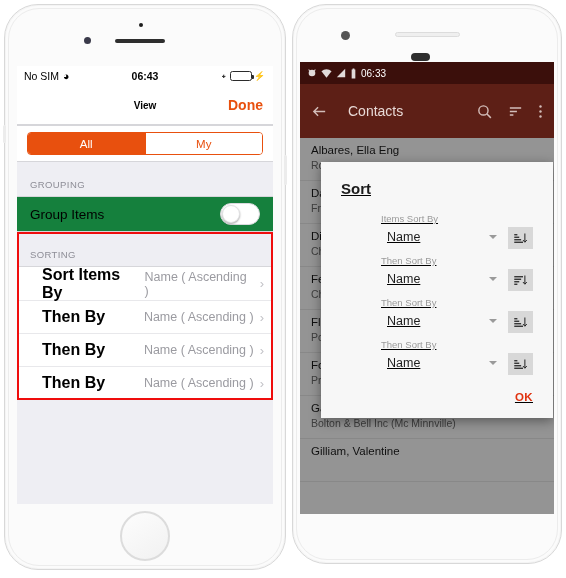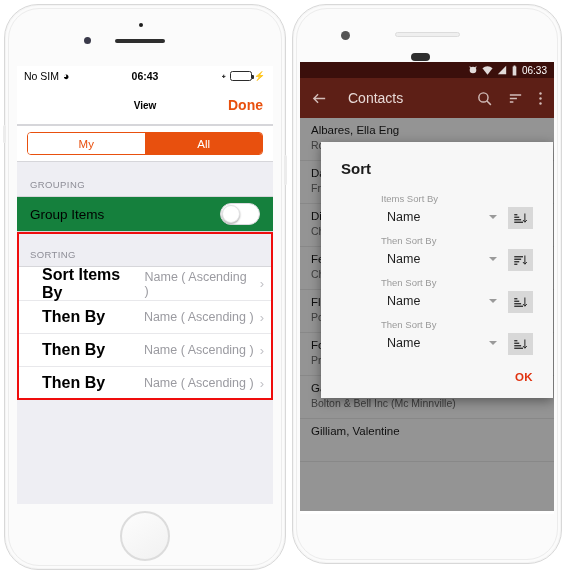--- a/index.html
+++ b/index.html
@@ -135,43 +135,43 @@
     font-size:6px; color:#3a3a3a; padding:2px 14px 0;
     white-space:nowrap; overflow:hidden; height:7px; line-height:7px;
   }
 
   
   #and-screen {
     position:absolute; left:300px; top:62px;
     width:254px; height:452px; background:#fff; overflow:hidden;
   }
   .and-statusbar {
-    height:16px; background:#3b0f0b; color:#fff;
-    display:flex; align-items:center; justify-content:flex-end;
+    height:22px; background:#3b0f0b; color:#fff;
+    display:flex; align-items:center; justify-content:flex-start;
     gap:4px; padding:0 7px; font-size:10px;
   }
   .and-appbar {
-    height:40px; background:#5d1f16; color:#e3cfcc;
+    height:54px; background:#5d1f16; color:#e3cfcc;
     display:flex; align-items:center; padding:0 11px; gap:14px;
   }
   .and-title { font-size:14px; margin-left:6px; flex:1; color:#e8d9d6; }
   .ab-icon { width:17px; height:17px; opacity:.85; }
 
   .and-list { position:relative; background:#fff; height:393px; }
   .contact {
     padding:6px 11px; border-bottom:1px solid #ebebeb;
     height:43px;
   }
   .c-name { font-size:11.5px; color:#1c1c1c; }
   .c-sub  { font-size:10.5px; color:#6e6e6e; margin-top:3px; }
   .scrim { position:absolute; inset:0; background:rgba(0,0,0,.42); }
 
   .dialog {
     position:absolute; left:21px; top:24px; width:232px;
-    background:#f7f7f7; box-shadow:0 3px 11px rgba(0,0,0,.4);
+    background:#f7f7f7; box-shadow:0 3px 11px rgba(0,0,0,.4);text-decoration:underline;
   }
   .dlg-title { font-size:15px; font-weight:bold; color:#1b1b1b; padding:18px 20px 10px; }
   .dlg-body { padding: 0 20px 4px; margin-left: 40px; }
   .fld-label { font-size:9.5px; color:#9a9a9a; margin-top:6px; }
   .fld-row { display:flex; align-items:flex-end; gap:9px; margin-top:1px; }
   .spinner {
     flex:1; display:flex; align-items:center; justify-content:space-between;
     font-size:12.5px; color:#1d1d1d; padding:5px 2px 5px 6px;
   }
   .caret { width:0;height:0;border-left:4px solid transparent;border-right:4px solid transparent;
@@ -215,22 +215,22 @@
 
     <div class="ios-navbar">
       <span class="ios-navtitle">View</span>
       <span class="ios-done">Done</span>
     </div>
 
     <div class="ios-body">
 
       <div class="seg-wrap">
         <div class="segmented">
+          <div class="seg active">All</div>
           <div class="seg">My</div>
-          <div class="seg active">All</div>
         </div>
       </div>
 
       <div class="sec-header">GROUPING</div>
       <div class="ios-card">
         <div class="ios-row">
           <span>Group Items</span>
           <span class="switch">
               <span class="knob"></span>
             </span>

